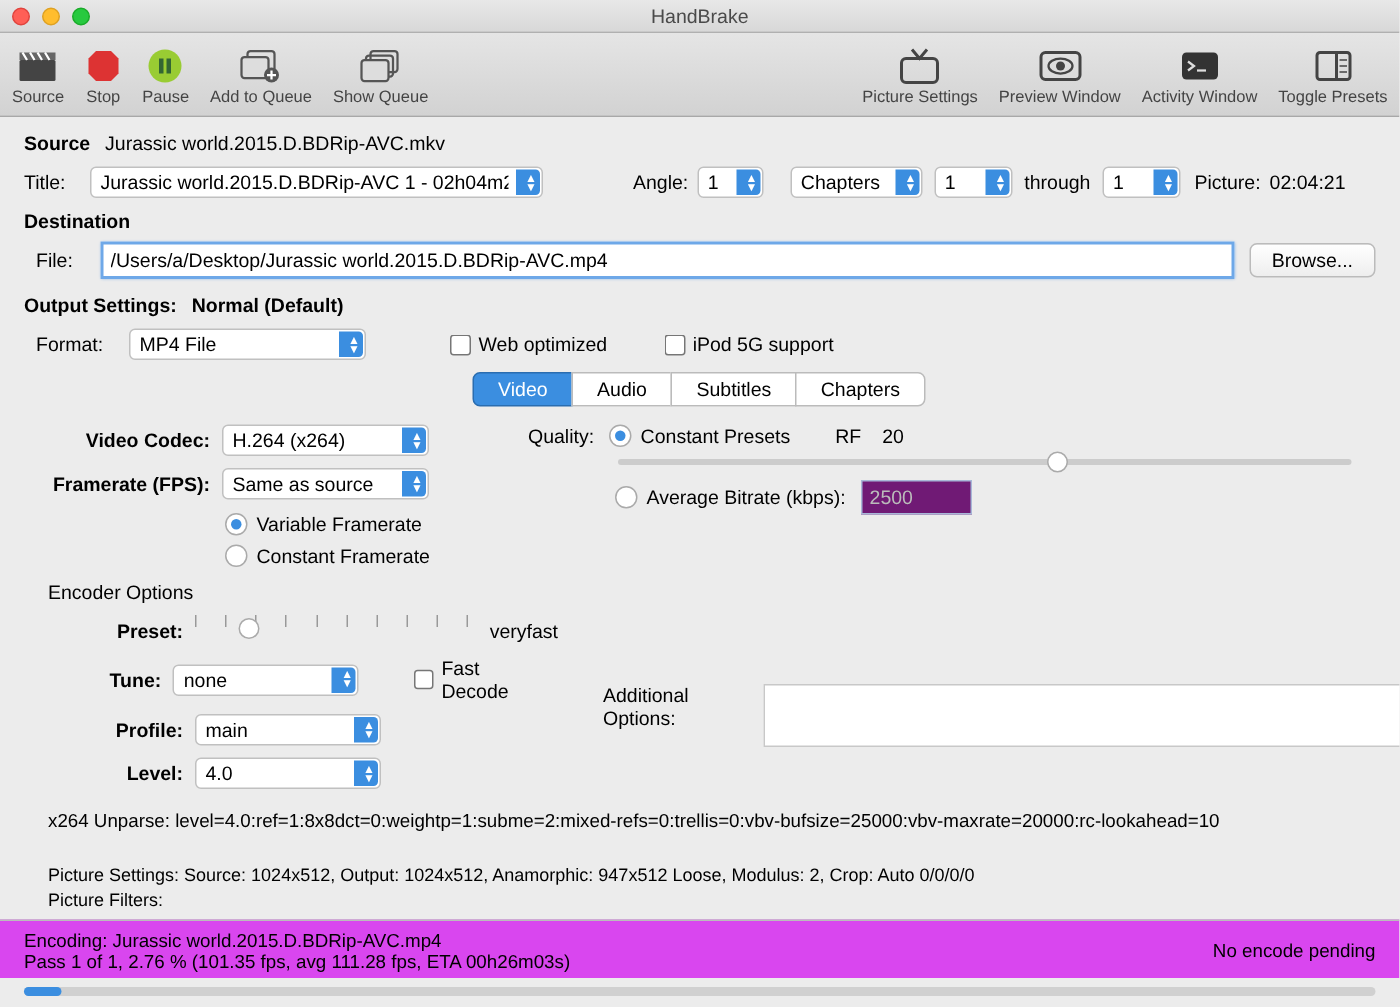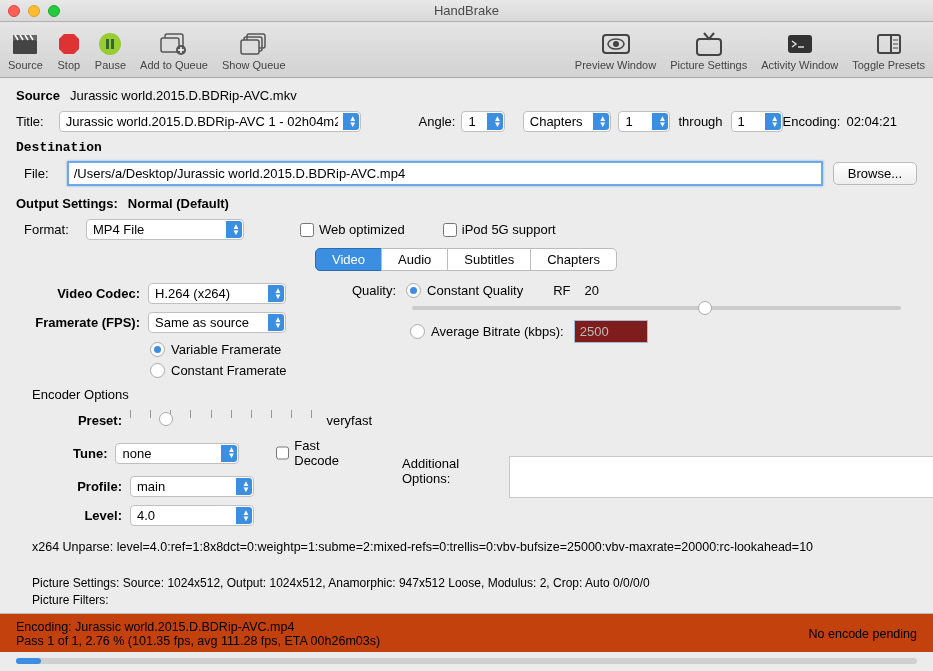--- a/index.html
+++ b/index.html
@@ -101,41 +101,41 @@
   right: 4px; top: 50%;
   transform: translateY(-50%);
   z-index: 2;
   color: #fff;
   font-size: 8px;
   line-height: 6px;
   pointer-events: none;
 }
 input.text-input {
   border: 1px solid #a8b8d8;
-  background: #7f1d1d;
+  background: #701a75;
   padding: 3px 5px;
   border-radius: 0;
 }
 input.file-input {
   width: 782px;
   border: 2px solid #6ea8e8;
   box-shadow: 0 0 2px #6ea8e8;
   padding: 3px 5px;
   background: #fff;
 }
 .btn {
   background: linear-gradient(#fff, #eee);
   border: 1px solid #bbb;
   border-radius: 5px;
   padding: 3px 14px;
   font-size: 13px;
   font-family: inherit;
   cursor: default;
 }
-.section-heading { font-weight: bold; margin: 8px 0 6px; font-family: Liberation Mono, monospace; }
+.section-heading { font-weight: bold; margin: 8px 0 6px; }
 .tabs {
   display: flex;
   justify-content: center;
   margin: 6px 0 12px;
 }
 .tab {
   border: 1px solid #bbb;
   background: #fff;
   padding: 3px 16px;
   font-size: 13px;
@@ -201,21 +201,21 @@
   display: flex;
   justify-content: space-between;
 }
 .tick-slider .ticks span {
   width: 1px; height: 8px; background: #999;
 }
 .footer {
   border-top: 1px solid #bbb;
   padding: 6px 16px 4px;
   font-size: 12.5px;
-  background: #c2410c;
+  background: #d946ef;
 }
 .progress {
   margin: 6px 16px;
   height: 6px;
   background: #d0d0d0;
   border-radius: 3px;
   position: relative;
 }
 .progress-fill {
   position: absolute;
@@ -290,36 +290,36 @@
           <rect x="8" y="2" width="18" height="14" fill="none" stroke="#555" stroke-width="1.5" rx="2"></rect>
           <rect x="5" y="5" width="18" height="14" fill="none" stroke="#555" stroke-width="1.5" rx="2"></rect>
           <rect x="2" y="8" width="18" height="14" fill="#ddd" stroke="#555" stroke-width="1.5" rx="2"></rect>
         </svg>
     </div>
     <span>Show Queue</span>
   </div>
   <div class="toolbar-spacer"></div>
   <div class="toolbar-item">
     <div class="ico">
+      <svg width="30" height="26">
+          <rect x="3" y="8" width="24" height="16" fill="none" stroke="#444" stroke-width="2" rx="3"></rect>
+          <path d="M10 2 L15 8 L20 2" fill="none" stroke="#444" stroke-width="2"></path>
+        </svg>
+    </div>
+    <span>Picture Settings</span>
+  </div>
+  <div class="toolbar-item">
+    <div class="ico">
       <svg width="30" height="24">
           <rect x="2" y="3" width="26" height="18" fill="none" stroke="#444" stroke-width="2" rx="3"></rect>
           <ellipse cx="15" cy="12" rx="8" ry="5" fill="none" stroke="#444" stroke-width="1.5"></ellipse>
           <circle cx="15" cy="12" r="3" fill="#444"></circle>
         </svg>
     </div>
     <span>Preview Window</span>
-  </div>
-  <div class="toolbar-item">
-    <div class="ico">
-      <svg width="30" height="26">
-          <rect x="3" y="8" width="24" height="16" fill="none" stroke="#444" stroke-width="2" rx="3"></rect>
-          <path d="M10 2 L15 8 L20 2" fill="none" stroke="#444" stroke-width="2"></path>
-        </svg>
-    </div>
-    <span>Picture Settings</span>
   </div>
   <div class="toolbar-item">
     <div class="ico">
       <svg width="28" height="24">
           <rect x="2" y="3" width="24" height="18" fill="#333" rx="3"></rect>
           <path d="M6 9 L10 12 L6 15" fill="none" stroke="#ddd" stroke-width="1.5"></path>
           <line x1="12" y1="15" x2="18" y2="15" stroke="#ddd" stroke-width="1.5"></line>
         </svg>
     </div>
     <span>Activity Window</span>
@@ -366,21 +366,21 @@
     <div class="select-wrap">
       <select class="select" style="width:52px"><option>1</option></select>
       <div class="select-arrows">▲<br>▼</div>
     </div>
     <span class="label" style="margin:0 8px">through</span>
     <div class="select-wrap">
       <select class="select" style="width:52px"><option>1</option></select>
       <div class="select-arrows">▲<br>▼</div>
     </div>
     <span style="flex:1"></span>
-    <span class="label">Encoding:</span>
+    <span class="label">Picture:</span>
     <span style="margin-right:20px">02:04:21</span>
   </div>
 
   <div class="section-heading">Destination</div>
   <div class="row">
     <span class="label" style="width:38px;margin-left:8px">File:</span>
     <input type="text" class="file-input" value="/Users/a/Desktop/Jurassic world.2015.D.BDRip-AVC.mp4" style="">
     <span style="width:10px"></span>
     <button class="btn">Browse...</button>
   </div>
@@ -439,21 +439,21 @@
           <span>Constant Framerate</span>
         </div>
       </div>
     </div>
 
     <div style="flex:1">
       <div class="row">
         <span class="label" style="margin-right:10px">Quality:</span>
         <div class="radio">
           <span class="radio-dot checked"></span>
-          <span>Constant Quality</span>
+          <span>Constant Presets</span>
         </div>
         <span style="width:30px"></span>
         <span>RF</span>
         <span style="width:14px"></span>
         <span>20</span>
       </div>
       <div class="row" style="margin-left:60px">
         <div class="slider-track" style="width:480px">
           <div class="slider-thumb" style="left:60%"></div>
         </div>

